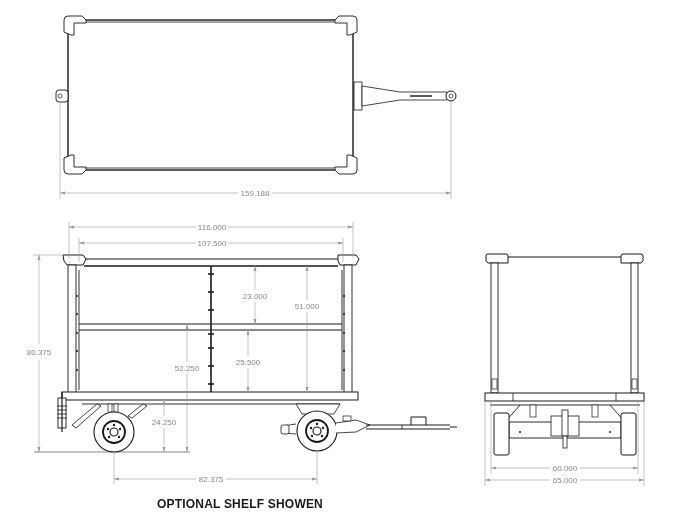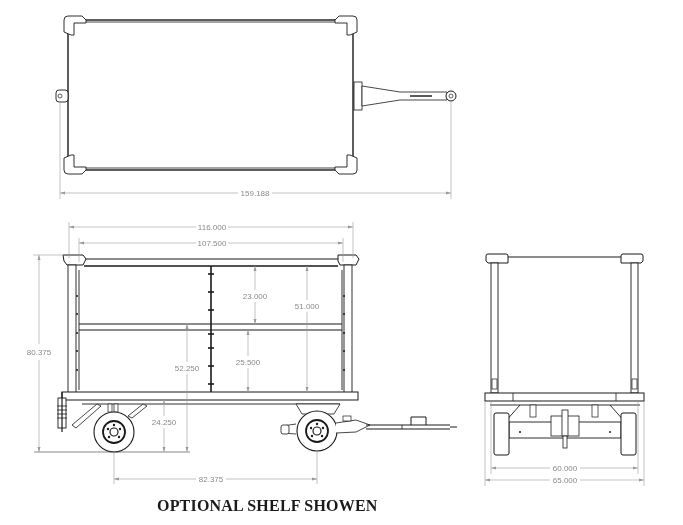--- a/index.html
+++ b/index.html
@@ -1,19 +1,19 @@
 <!DOCTYPE html>
 <html><head>
 <meta charset="utf-8">
 <style>
   html, body { margin:0; padding:0; background:#ffffff; }
   body { width:683px; height:525px; position:relative; overflow:hidden; font-family:"Liberation Sans", sans-serif; }
   svg { position:absolute; left:0; top:0; }
   .dimtxt { font-family:"Liberation Sans", sans-serif; font-size:8px; fill:#8a8a8a; }
-  .caption { position:absolute; left:157px; top:497px; font-family:Liberation Serif, serif; font-weight:bold; font-size:16px; color:#1a1a1a; letter-spacing:0.2px; }
+  .caption { position:absolute; left:157px; top:497px; font-family:Liberation Sans, sans-serif; font-weight:bold; font-size:12px; color:#1a1a1a; letter-spacing:0.2px; }
   .ln { stroke:#1a1a1a; fill:none; }
   .thin { stroke:#555; fill:none; stroke-width:0.7; }
   .dim { stroke:#9a9a9a; fill:none; stroke-width:0.6; }
   .fillw { fill:#fff; stroke:#1a1a1a; }
 </style>
 </head>
 <body>
 
 <svg width="683" height="525" viewBox="0 0 683 525" xmlns="http://www.w3.org/2000/svg">
 

